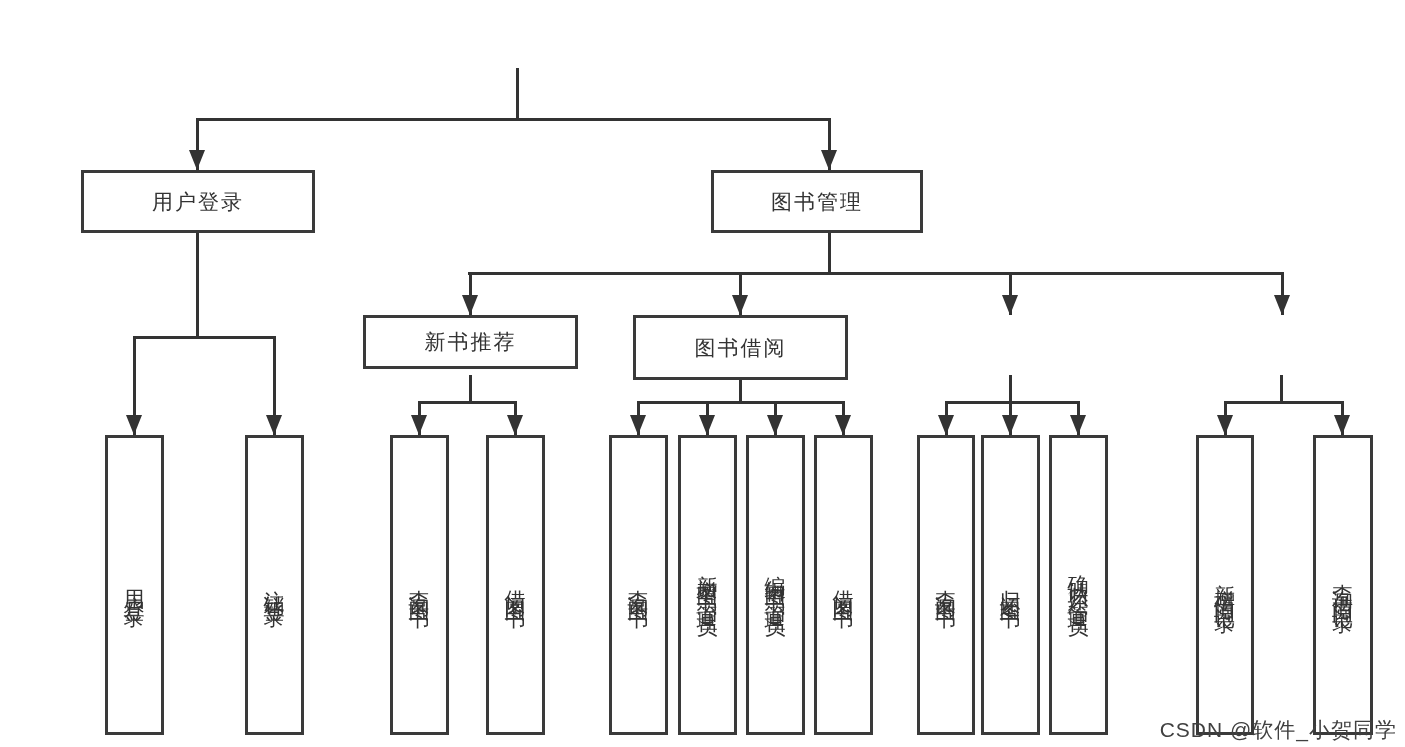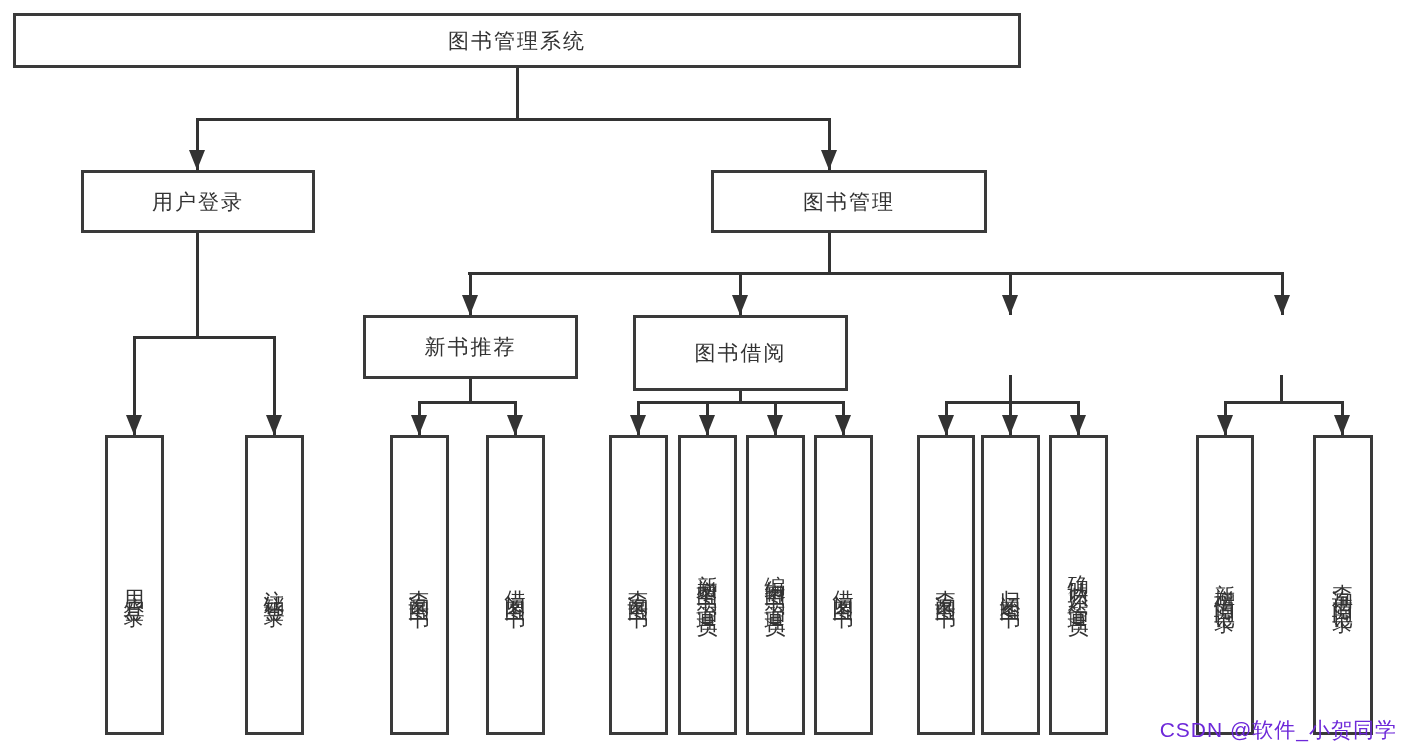--- a/index.html
+++ b/index.html
@@ -41,46 +41,43 @@
     border-left:8px solid transparent;
     border-right:8px solid transparent;
     border-top:20px solid #333333;
     z-index:2;
   }
   
   #watermark{
     position:absolute;
     right:8px;bottom:3px;
     font-size:21px;
-    color:#6d28d9;
+    color:#404040;
     letter-spacing:1px;
     white-space:nowrap;
     z-index:3;
   }
 </style>
 </head>
 <body>
 
 <div id="canvas">
 
-  <div class="box" style="left:13px;top:13px;width:1008px;height:55px;">
-    <span>图书管理系统</span>
-  </div>
 
   <div class="vline" style="left:516px;top:68px;height:50px;"></div>
   <div class="hline" style="left:196px;top:118px;width:635px;"></div>
   <div class="vline" style="left:196px;top:118px;height:52px;"></div>
   <div class="arrow" style="left:189px;top:150px;"></div>
   <div class="vline" style="left:828px;top:118px;height:52px;"></div>
   <div class="arrow" style="left:821px;top:150px;"></div>
 
   <div class="box" style="left:81px;top:170px;width:234px;height:63px;">
     <span>用户登录</span>
   </div>
-  <div class="box" style="left:711px;top:170px;width:276px;height:63px;">
+  <div class="box" style="left:711px;top:170px;width:212px;height:63px;">
     <span>图书管理</span>
   </div>
 
   <div class="vline" style="left:196px;top:233px;height:104px;"></div>
   <div class="hline" style="left:133px;top:336px;width:143px;"></div>
   <div class="vline" style="left:133px;top:336px;height:99px;"></div>
   <div class="arrow" style="left:126px;top:415px;"></div>
   <div class="vline" style="left:273px;top:336px;height:99px;"></div>
   <div class="arrow" style="left:266px;top:415px;"></div>
 
@@ -88,24 +85,24 @@
   <div class="hline" style="left:468px;top:272px;width:816px;"></div>
   <div class="vline" style="left:469px;top:272px;height:43px;"></div>
   <div class="arrow" style="left:462px;top:295px;"></div>
   <div class="vline" style="left:739px;top:272px;height:43px;"></div>
   <div class="arrow" style="left:732px;top:295px;"></div>
   <div class="vline" style="left:1009px;top:272px;height:43px;"></div>
   <div class="arrow" style="left:1002px;top:295px;"></div>
   <div class="vline" style="left:1281px;top:272px;height:43px;"></div>
   <div class="arrow" style="left:1274px;top:295px;"></div>
 
-  <div class="box" style="left:363px;top:315px;width:215px;height:64px;">
+  <div class="box" style="left:363px;top:315px;width:215px;height:54px;">
     <span>新书推荐</span>
   </div>
-  <div class="box" style="left:633px;top:315px;width:215px;height:76px;">
+  <div class="box" style="left:633px;top:315px;width:215px;height:65px;">
     <span>图书借阅</span>
   </div>
 
   <div class="vline" style="left:469px;top:375px;height:29px;"></div>
   <div class="hline" style="left:418px;top:401px;width:99px;"></div>
   <div class="vline" style="left:418px;top:401px;height:34px;"></div>
   <div class="arrow" style="left:411px;top:415px;"></div>
   <div class="vline" style="left:514px;top:401px;height:34px;"></div>
   <div class="arrow" style="left:507px;top:415px;"></div>
 

